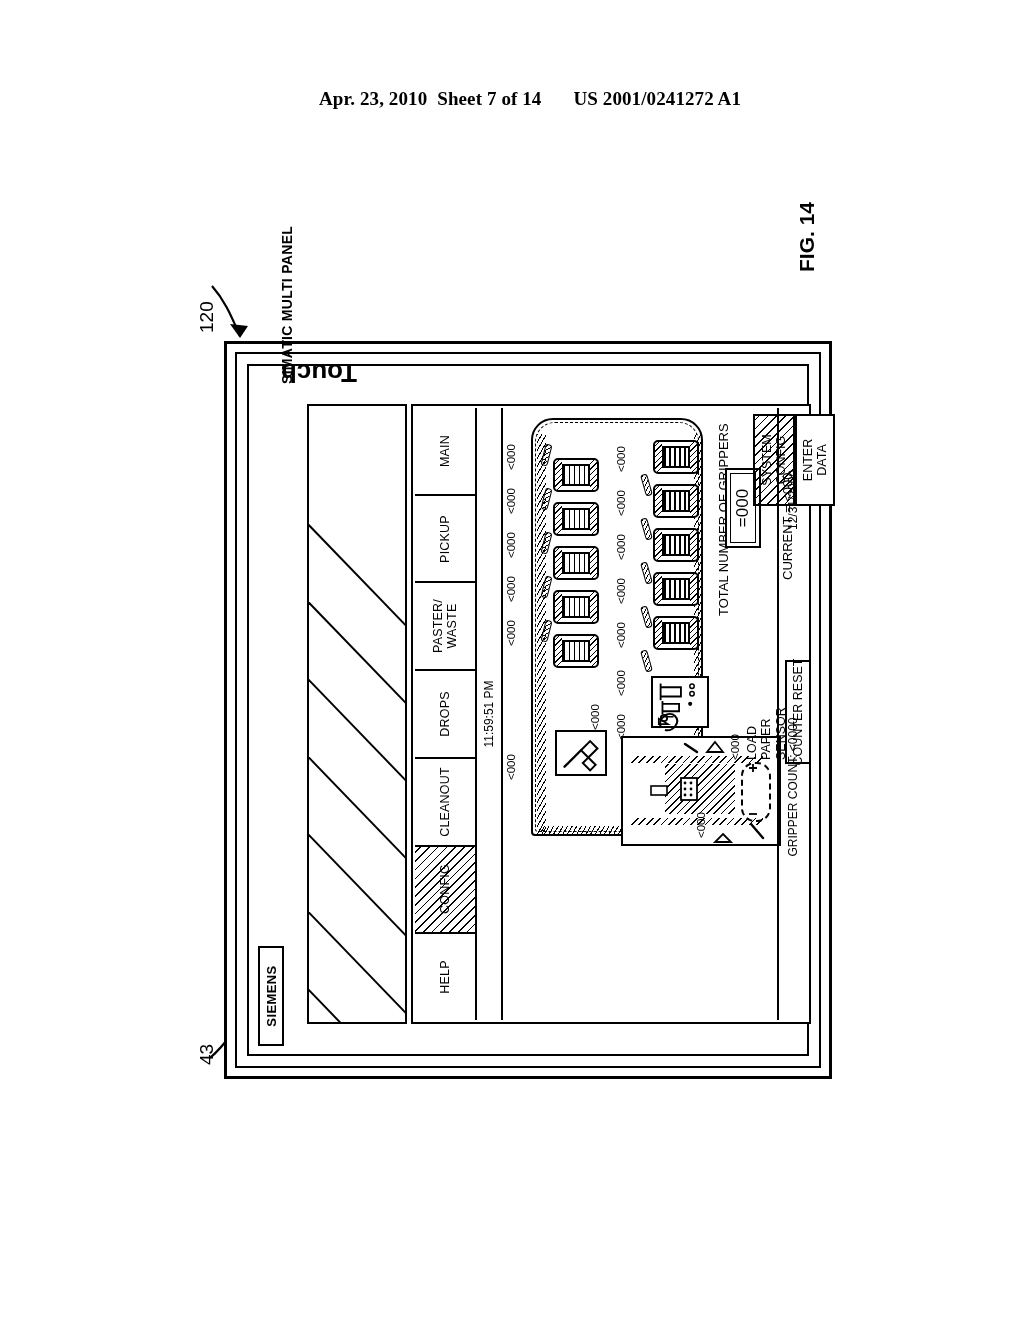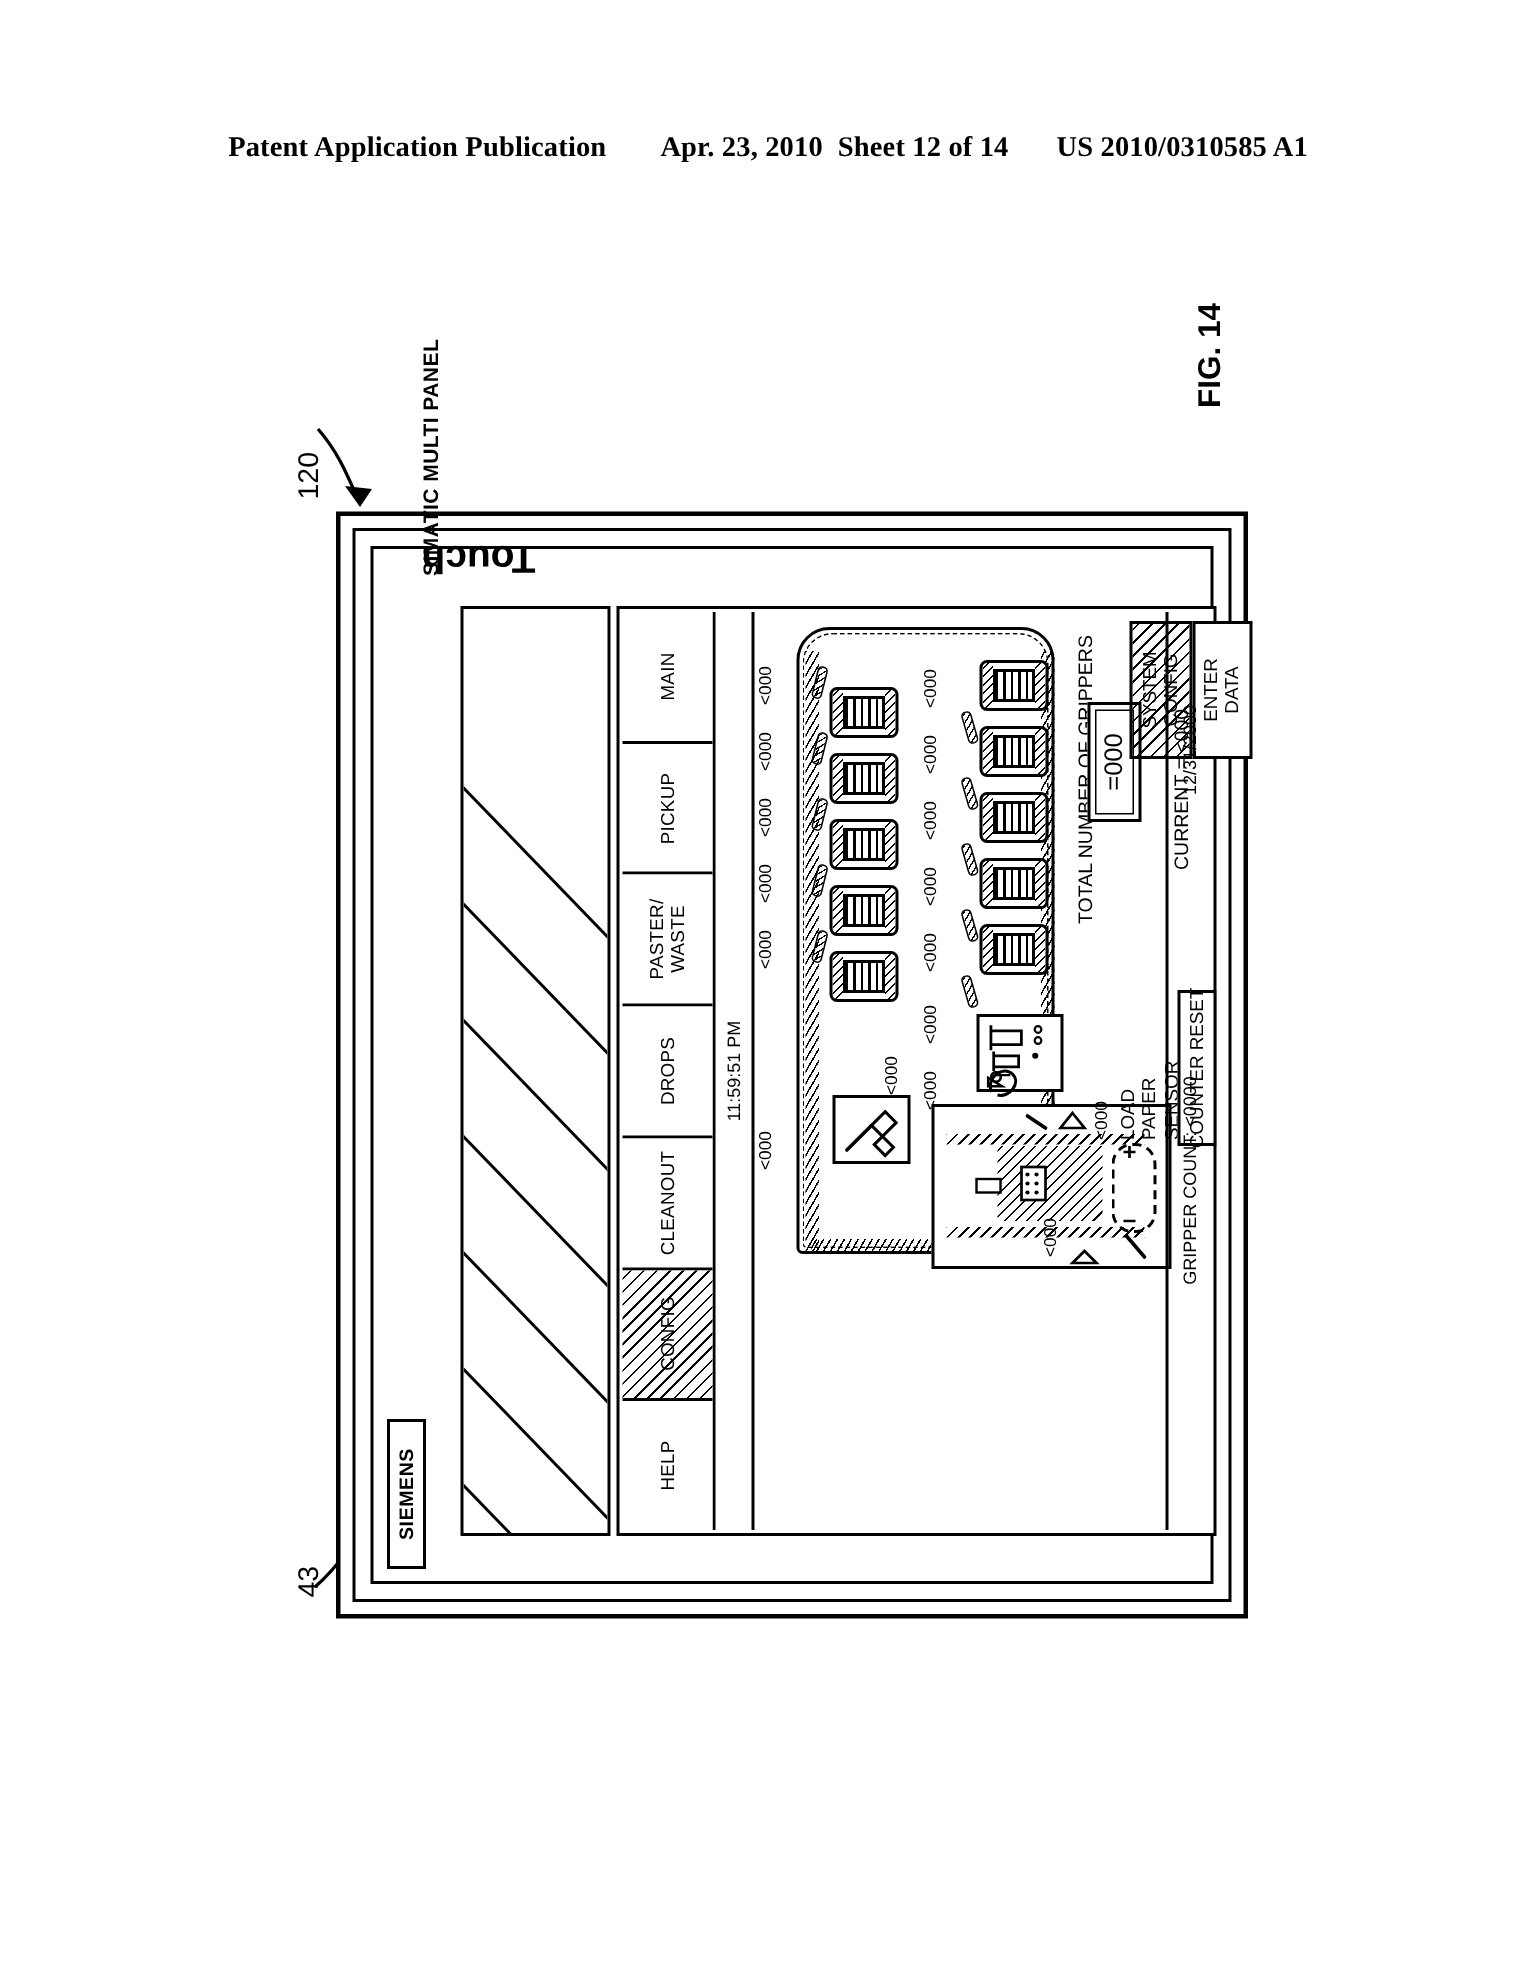--- a/index.html
+++ b/index.html
@@ -164,27 +164,26 @@
        background:#fff;overflow:hidden;}
   .roll-hatch{position:absolute;
        background-image:repeating-linear-gradient(
          -45deg,transparent 0 4px,#000 4px 5.2px);}
   .dashbox{position:absolute;border:2px dashed #000;box-sizing:border-box;}
 </style>
 </head>
 <body>
 
 <div id="pub-header">
-  <span class="seg">Patent Application Publication</span>
   <span class="gap-a"></span>
   <span class="seg">Apr. 23, 2010</span>
   <span class="gap-b"></span>
-  <span class="seg">Sheet 12 of 14</span>
+  <span class="seg">Sheet 7 of 14</span>
   <span class="gap-c"></span>
-  <span class="seg">US 2010/0310585 A1</span>
+  <span class="seg">US 2001/0241272 A1</span>
 </div>
 
 <div id="fig-label">FIG. 14</div>
 
 <div class="refnum" id="ref-120">120</div>
 <svg class="leader" style="left:196px;top:280px;" width="70" height="80" viewBox="0 0 70 80">
   <path d="M16 6 C 30 22, 36 38, 44 56" stroke="#000" stroke-width="2.2" fill="none"></path>
   <path d="M44 58 L 34 44 L 52 46 Z" fill="#000"></path>
 </svg>
 

